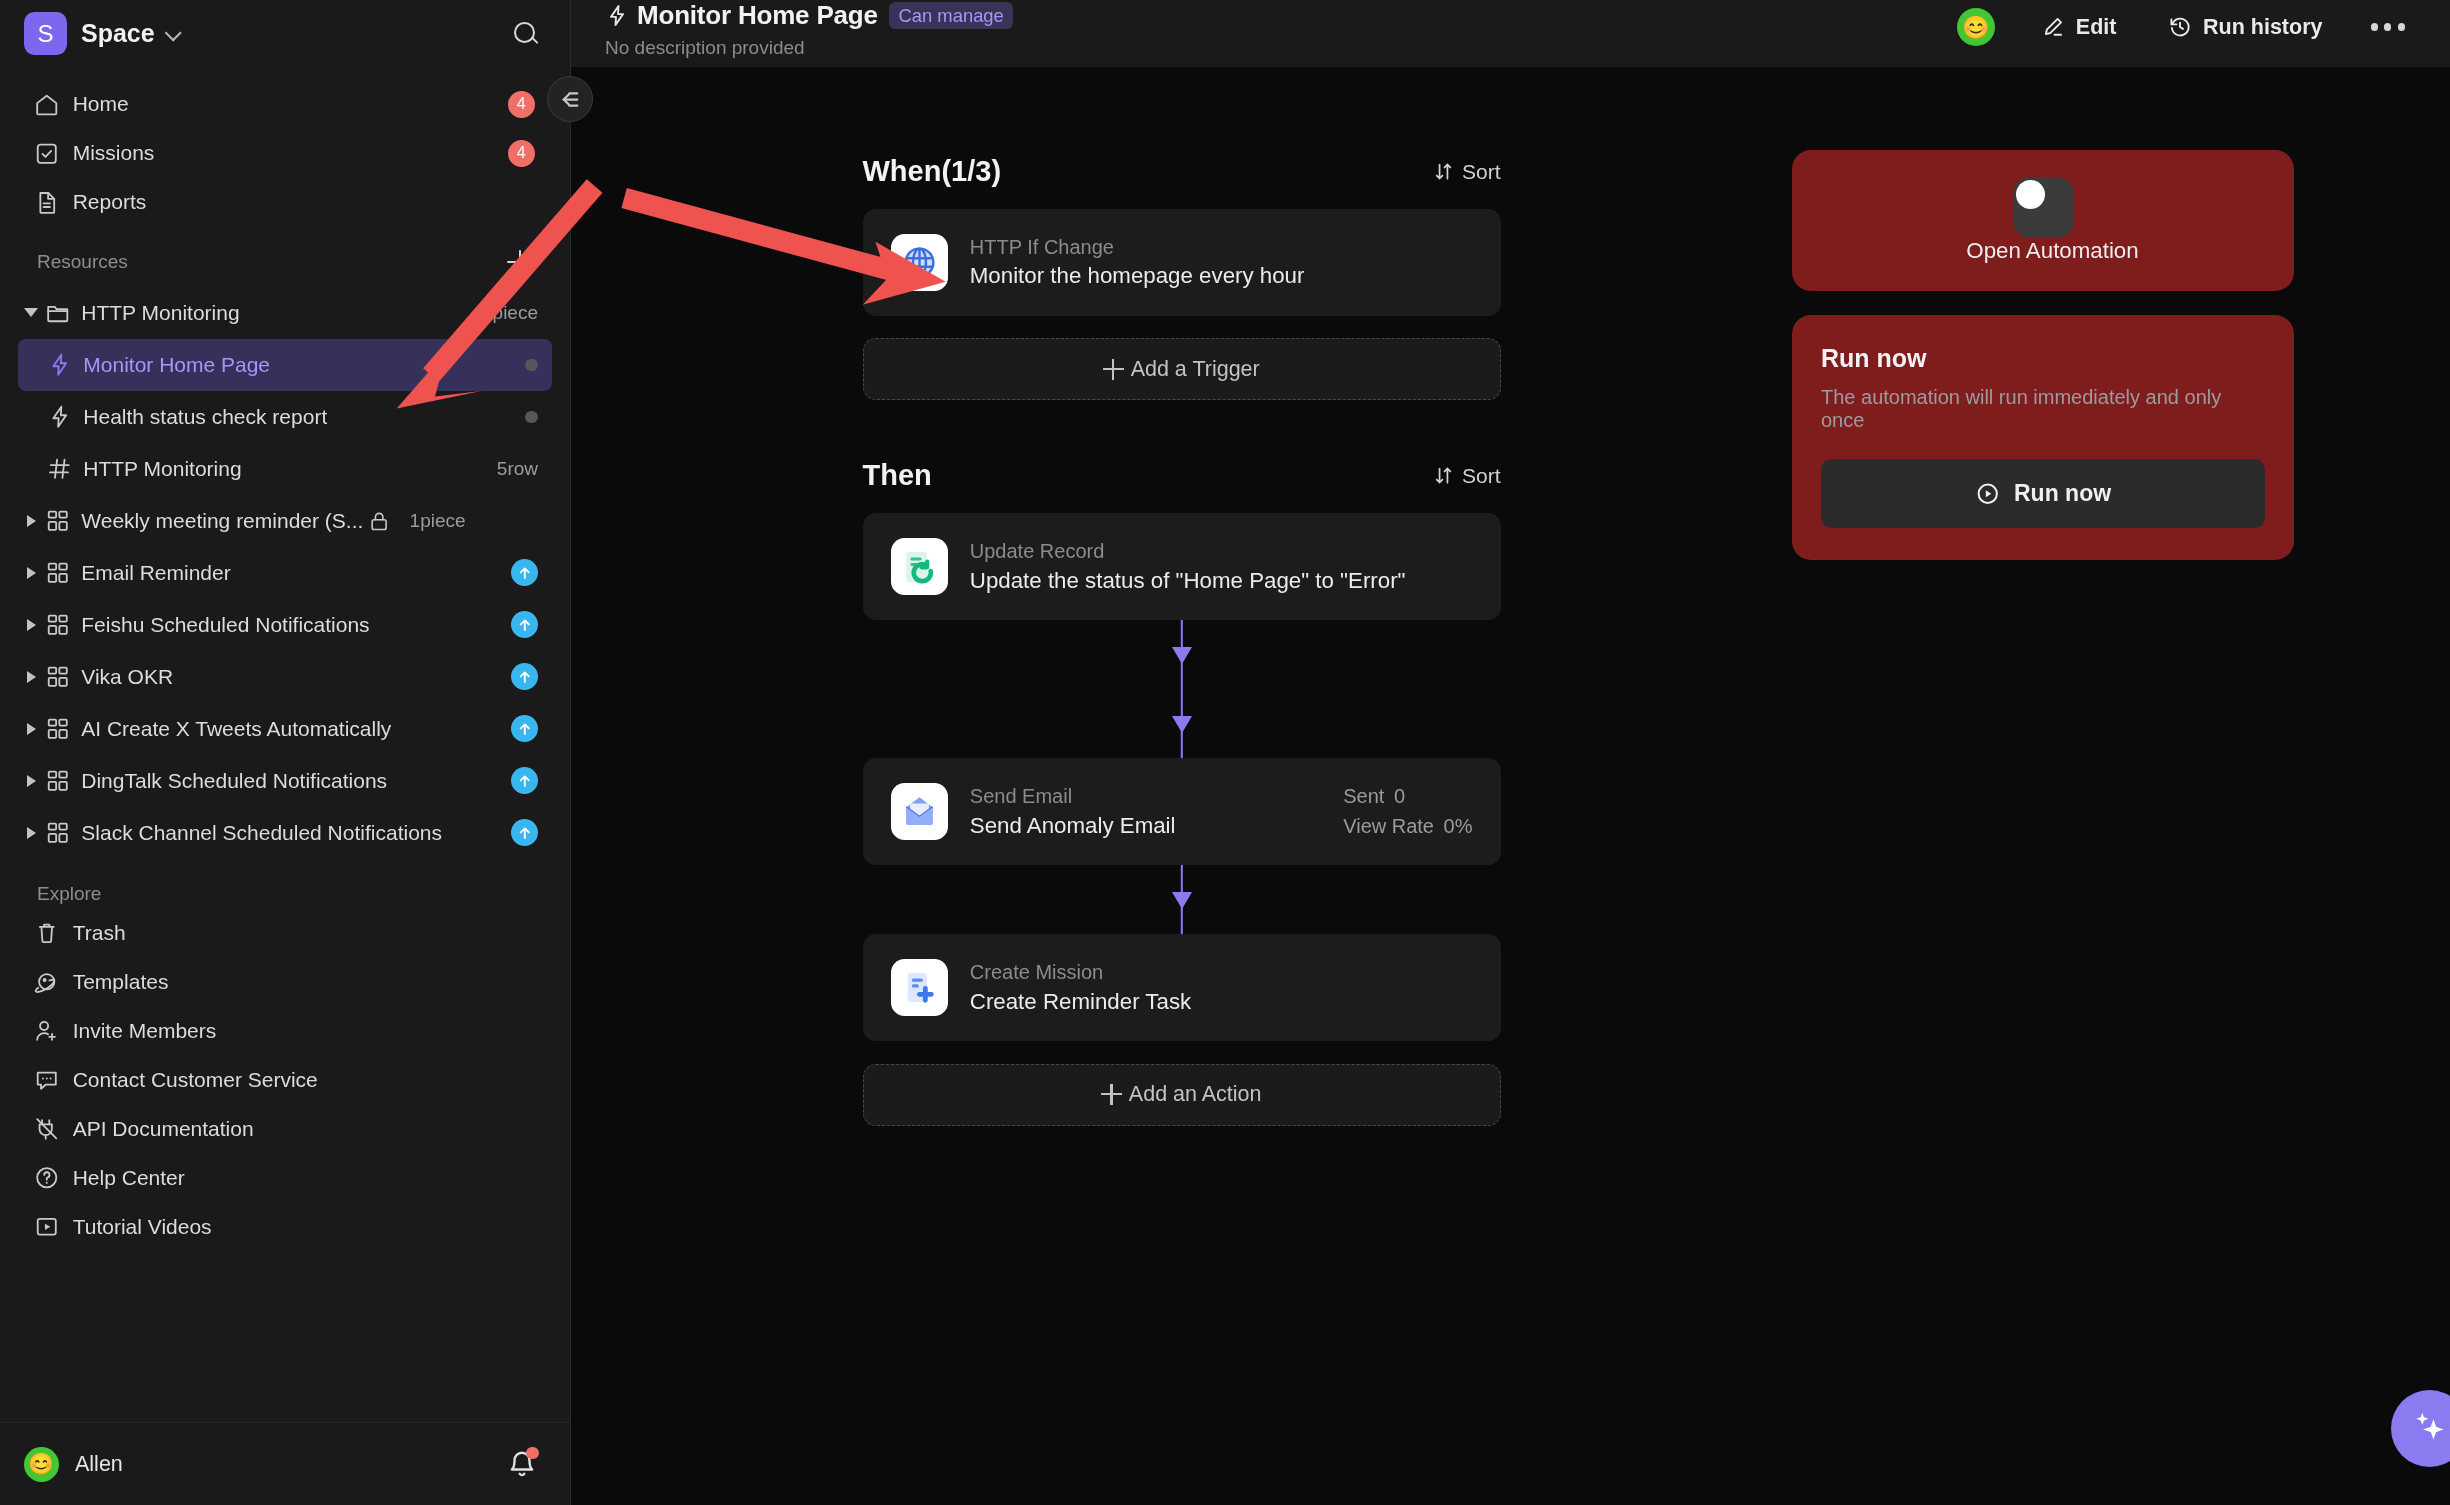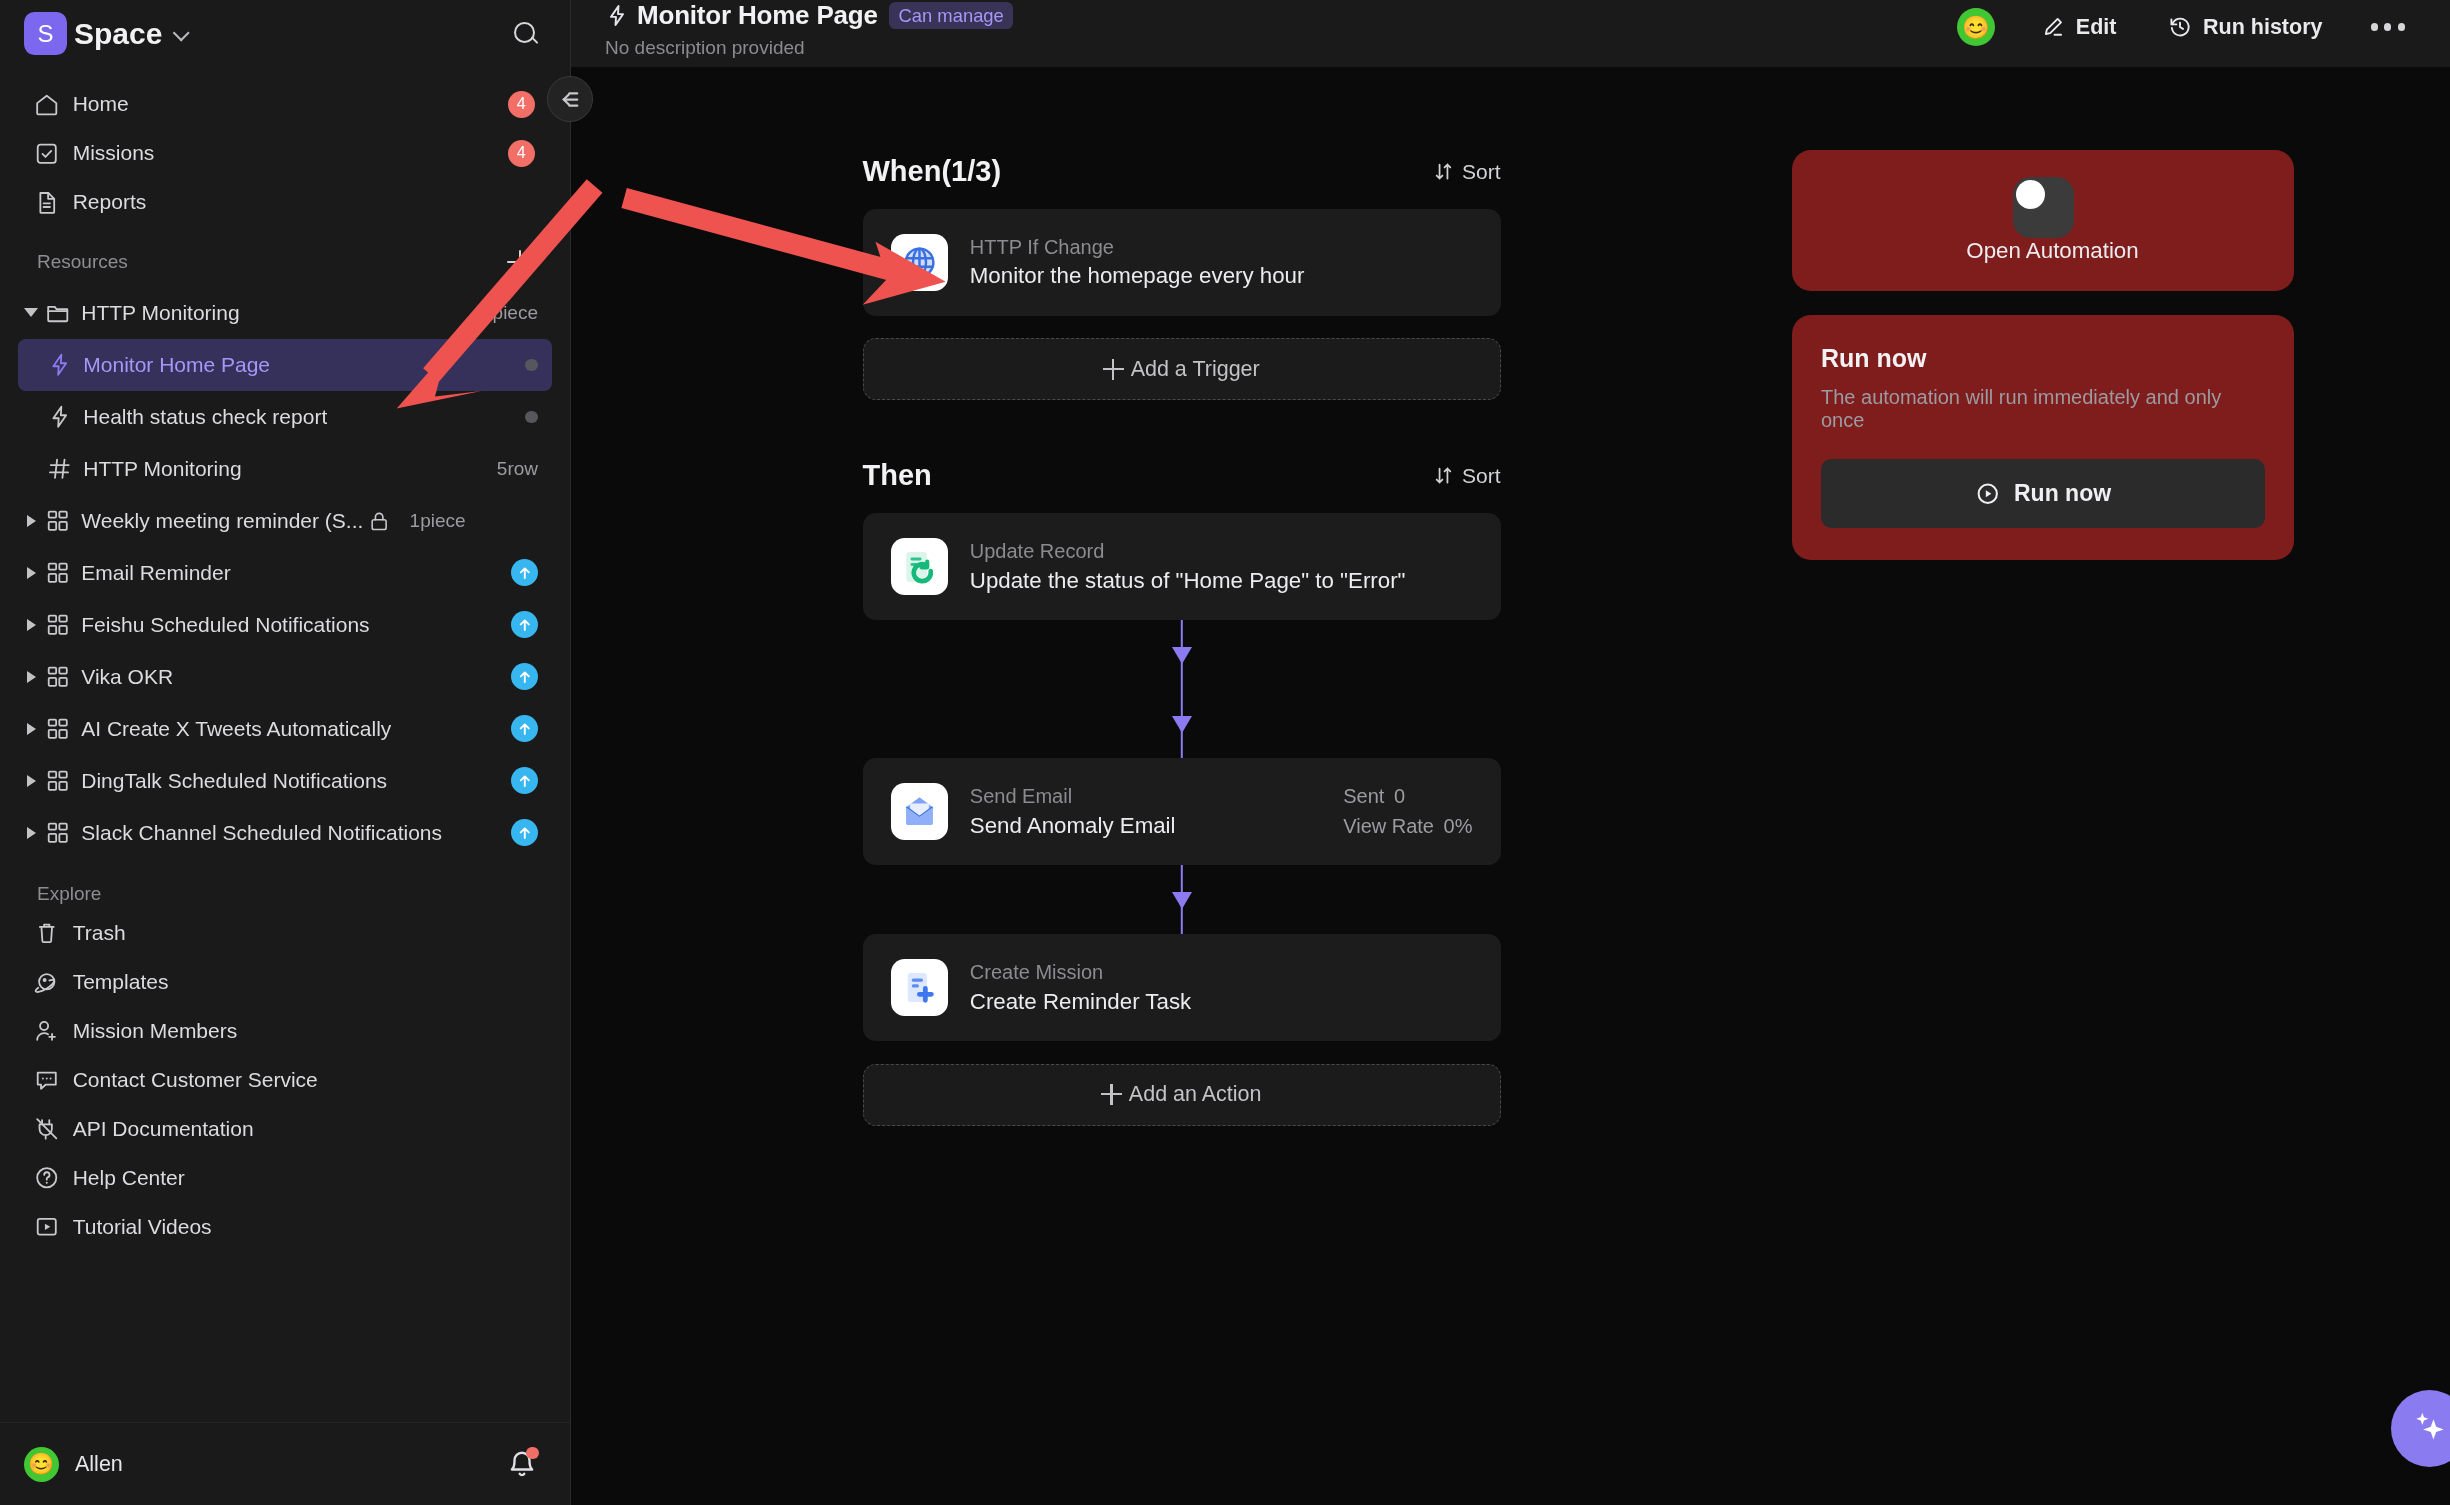--- a/index.html
+++ b/index.html
@@ -25,21 +25,21 @@
     height: 67px; display: flex; align-items: center;
     padding: 0 29px 0 24px;
   }
   .space-logo {
     width: 43px; height: 43px; border-radius: 10.4px;
     background: #7b68ee; color: #fff;
     display: flex; align-items: center; justify-content: center;
     font-size: 24px; font-weight: 400; flex: 0 0 43px;
   }
   .space-name {
-    font-size: 30px; font-weight: 700; margin-left: 7px; color: #f2f2f4;
+    font-size: 25px; font-weight: 700; margin-left: 14px; color: #f2f2f4;
   }
   .chev-down {
     margin-left: 11.2px; width: 17.6px; height: 17.6px; position: relative;
   }
   .chev-down::before {
     content:""; position:absolute; left:1.6px; top:2.4px;
     width:10.4px; height:10.4px; border-right:2.4px solid #b9b9bd; border-bottom:2.4px solid #b9b9bd;
     transform: rotate(45deg);
   }
   .sb-search { margin-left: auto; width: 32px; height: 32px; position: relative; cursor: pointer; }
@@ -507,21 +507,21 @@
         <span class="nav-lbl">Templates</span>
       </div>
       <div class="nav-row">
         <span class="nav-ico">
           <svg class="ico" viewBox="0 0 24 24">
               <circle cx="9.5" cy="7.5" r="3.8"></circle>
               <path d="M3 20.5c0-3.6 2.9-6.2 6.5-6.2 1.4 0 2.7.4 3.7 1.1"></path>
               <path d="M17 15v5.5M14.3 17.7h5.4"></path>
             </svg>
         </span>
-        <span class="nav-lbl">Mission Members</span>
+        <span class="nav-lbl">Invite Members</span>
       </div>
       <div class="nav-row">
         <span class="nav-ico">
           <svg class="ico" viewBox="0 0 24 24">
               <path d="M3.5 5.3h17v11.2h-9.3L6.6 20.5v-4H3.5z"></path>
               <circle cx="8.4" cy="10.8" r=".9" fill="#c9c9cd" stroke="none"></circle>
               <circle cx="12" cy="10.8" r=".9" fill="#c9c9cd" stroke="none"></circle>
               <circle cx="15.6" cy="10.8" r=".9" fill="#c9c9cd" stroke="none"></circle>
             </svg>
         </span>

